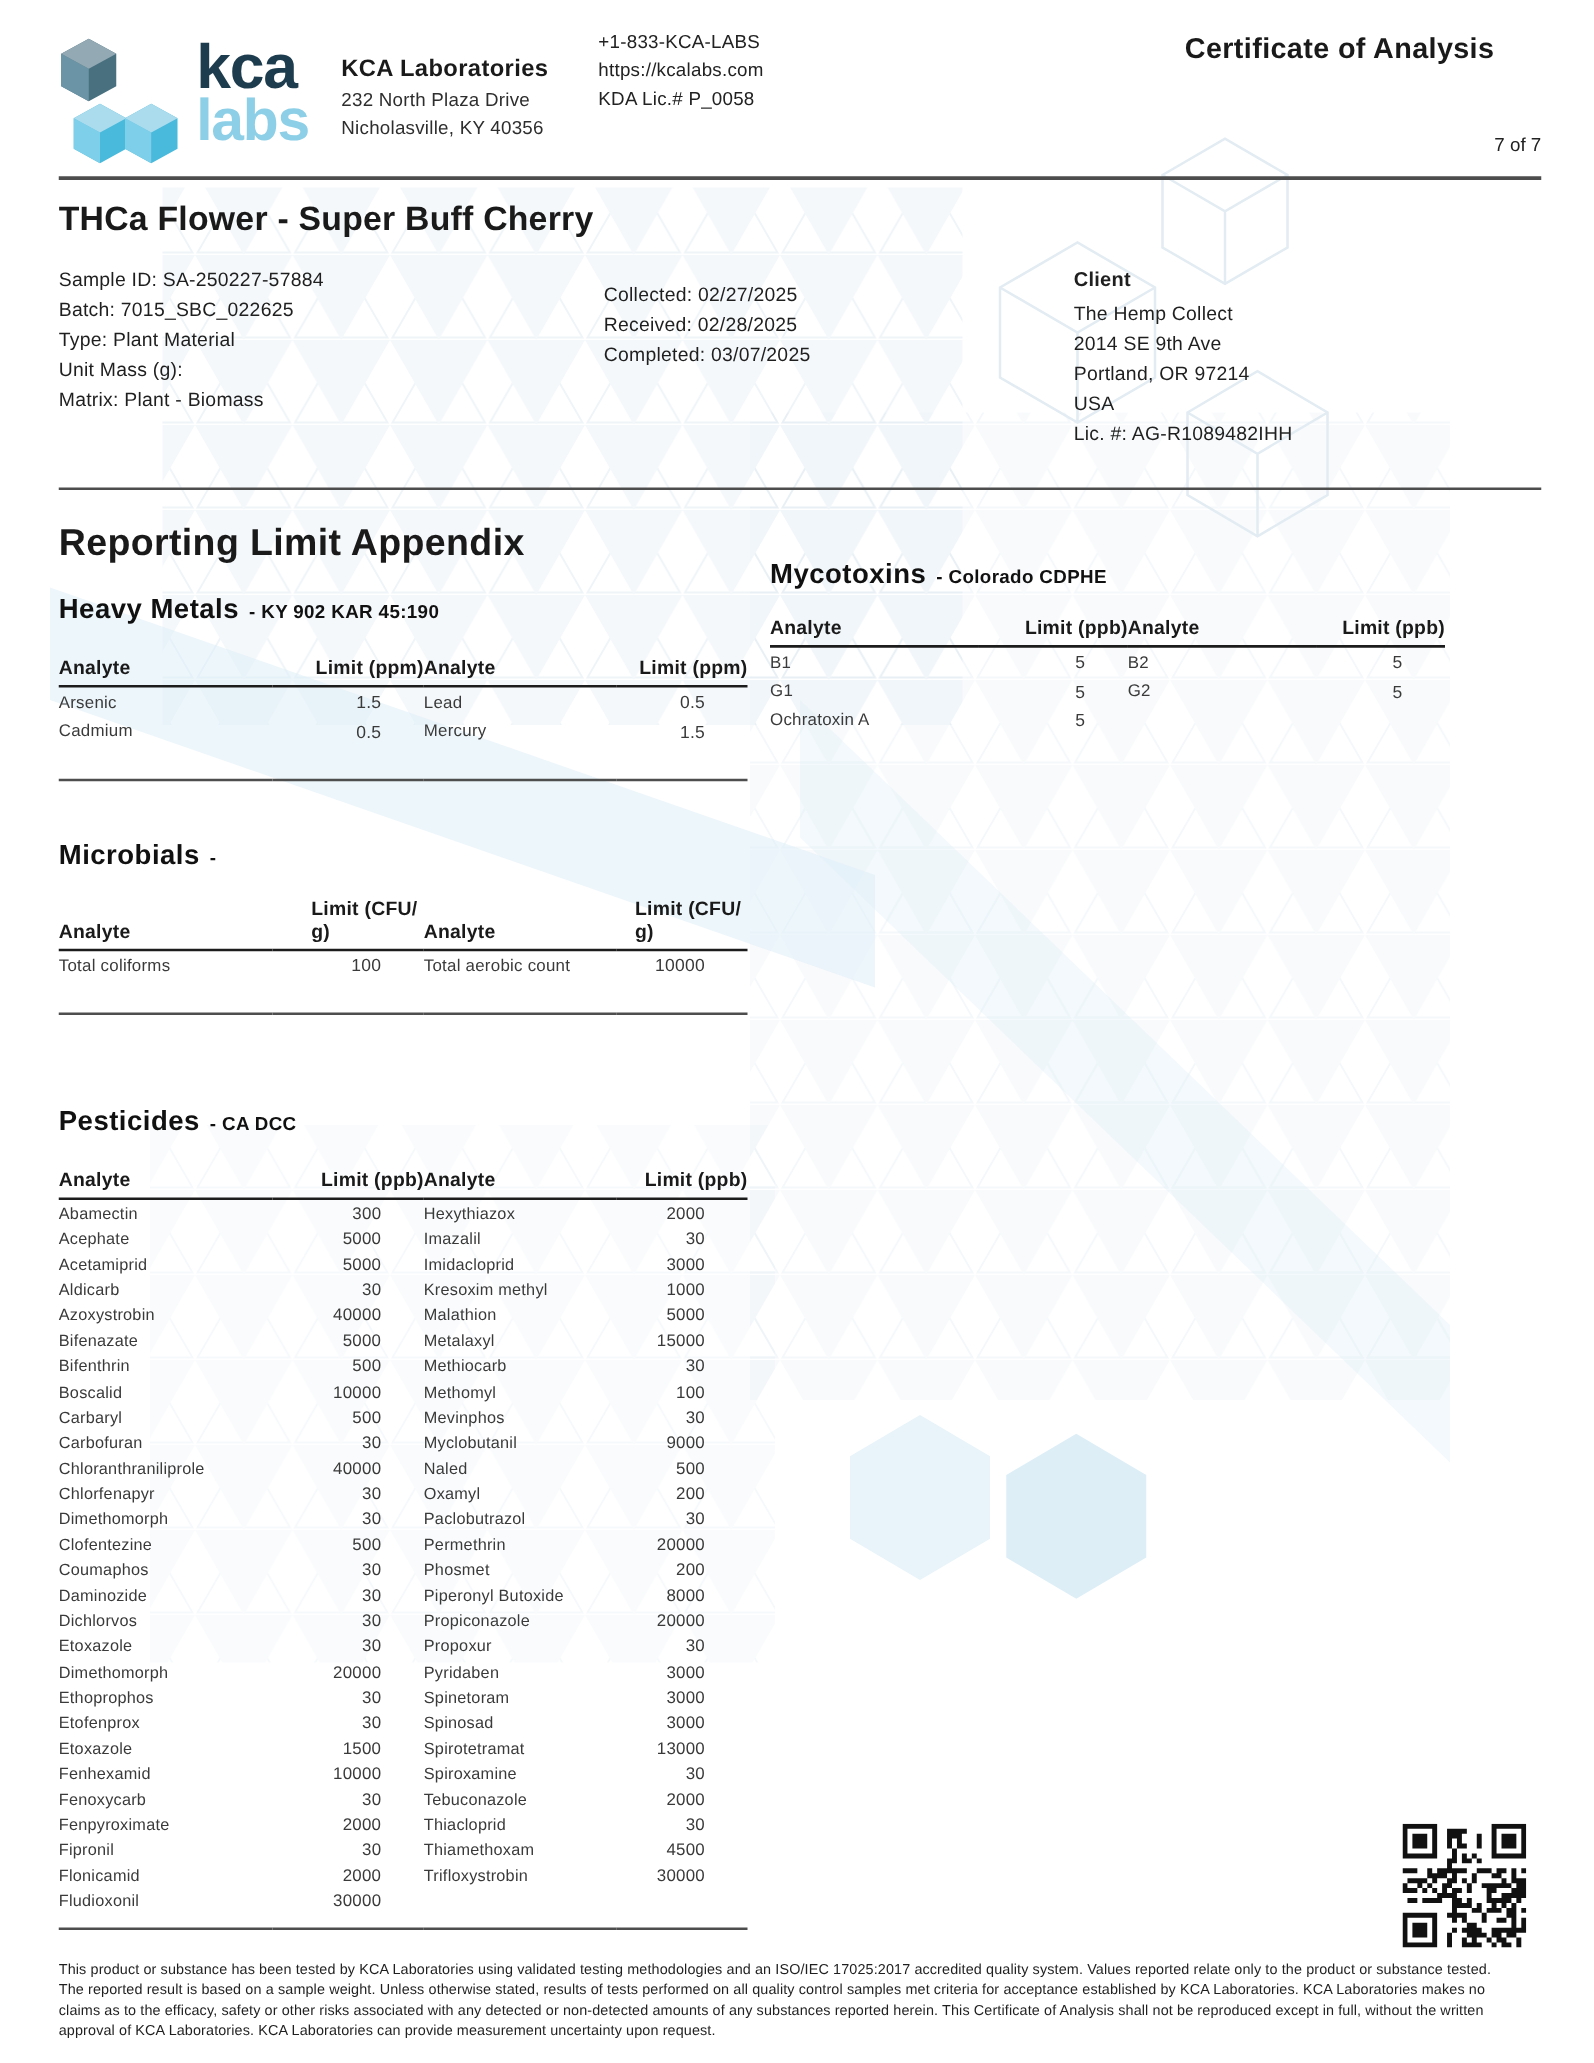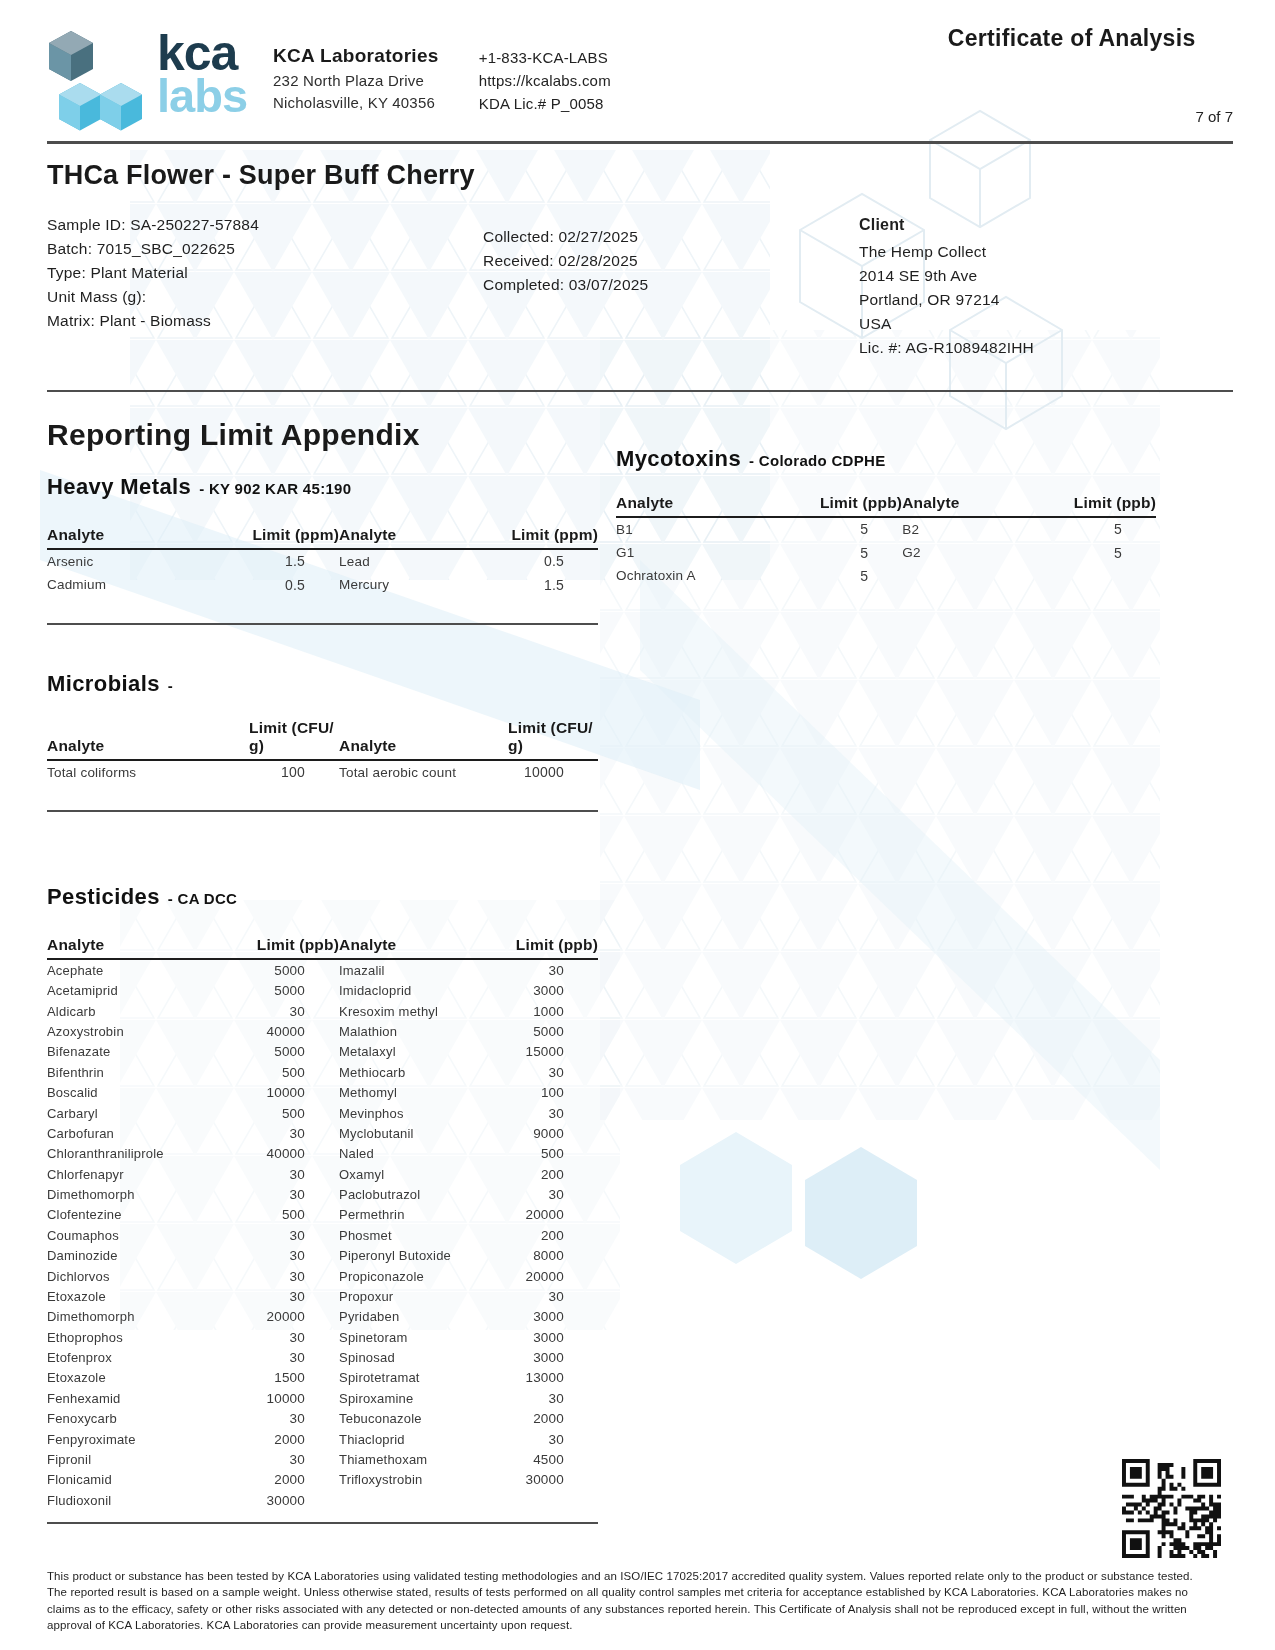--- a/index.html
+++ b/index.html
@@ -12,21 +12,21 @@
 
   
   .hdr { display:flex; align-items:flex-start; }
   .logo { display:flex; align-items:flex-start; }
   .wordmark { margin-left:14px; margin-top:6px; line-height:0.88; font-weight:bold; letter-spacing:-1px; }
   .wordmark .wm-top { font-size:50px; color:#1d3c4e; display:block; }
   .wordmark .wm-bot { font-size:47px; color:#8ccfe7; display:block;text-align:right; }
   .co-block { margin-left:26px; margin-top:20px; }
   .co-name { font-size:19px; font-weight:bold; letter-spacing:.3px; }
   .co-line { font-size:15px; color:#2e2e2e; margin-top:5px; letter-spacing:.2px; }
-  .contact-block { margin-left:40px; margin-top:24px; }
+  .contact-block { margin-left:40px; }
   .contact-line { font-size:15px; color:#222; margin-bottom:6px; letter-spacing:.2px; }
   .hdr-right { margin-left:auto; text-align:right; display:flex; flex-direction:row; height:100px; }
   .doc-title { font-size:23px; font-weight:bold; letter-spacing:.3px; }
   .page-ind { margin-top:auto; font-size:15px; color:#222; }
 
   .rule { border:none; border-top:3px solid #4d4d4d; margin:10px 0 0 0; }
   .rule2 { border:none; border-top:2px solid #4d4d4d; }
 
   
   .sample-title { font-size:27px; font-weight:bold; margin:16px 0 22px 0; letter-spacing:.2px; }
@@ -268,20 +268,26 @@
             <thead>
               <tr>
                 <th>Analyte</th>
                 <th class="num">Limit (ppb)</th>
                 <th>Analyte</th>
                 <th class="num">Limit (ppb)</th>
               </tr>
             </thead>
             <tbody>
                 <tr>
+                  <td>Abamectin</td>
+                  <td>300</td>
+                  <td>Hexythiazox</td>
+                  <td>2000</td>
+                </tr>
+                <tr>
                   <td>Acephate</td>
                   <td>5000</td>
                   <td>Imazalil</td>
                   <td>30</td>
                 </tr>
                 <tr>
                   <td>Acetamiprid</td>
                   <td>5000</td>
                   <td>Imidacloprid</td>
                   <td>3000</td>

